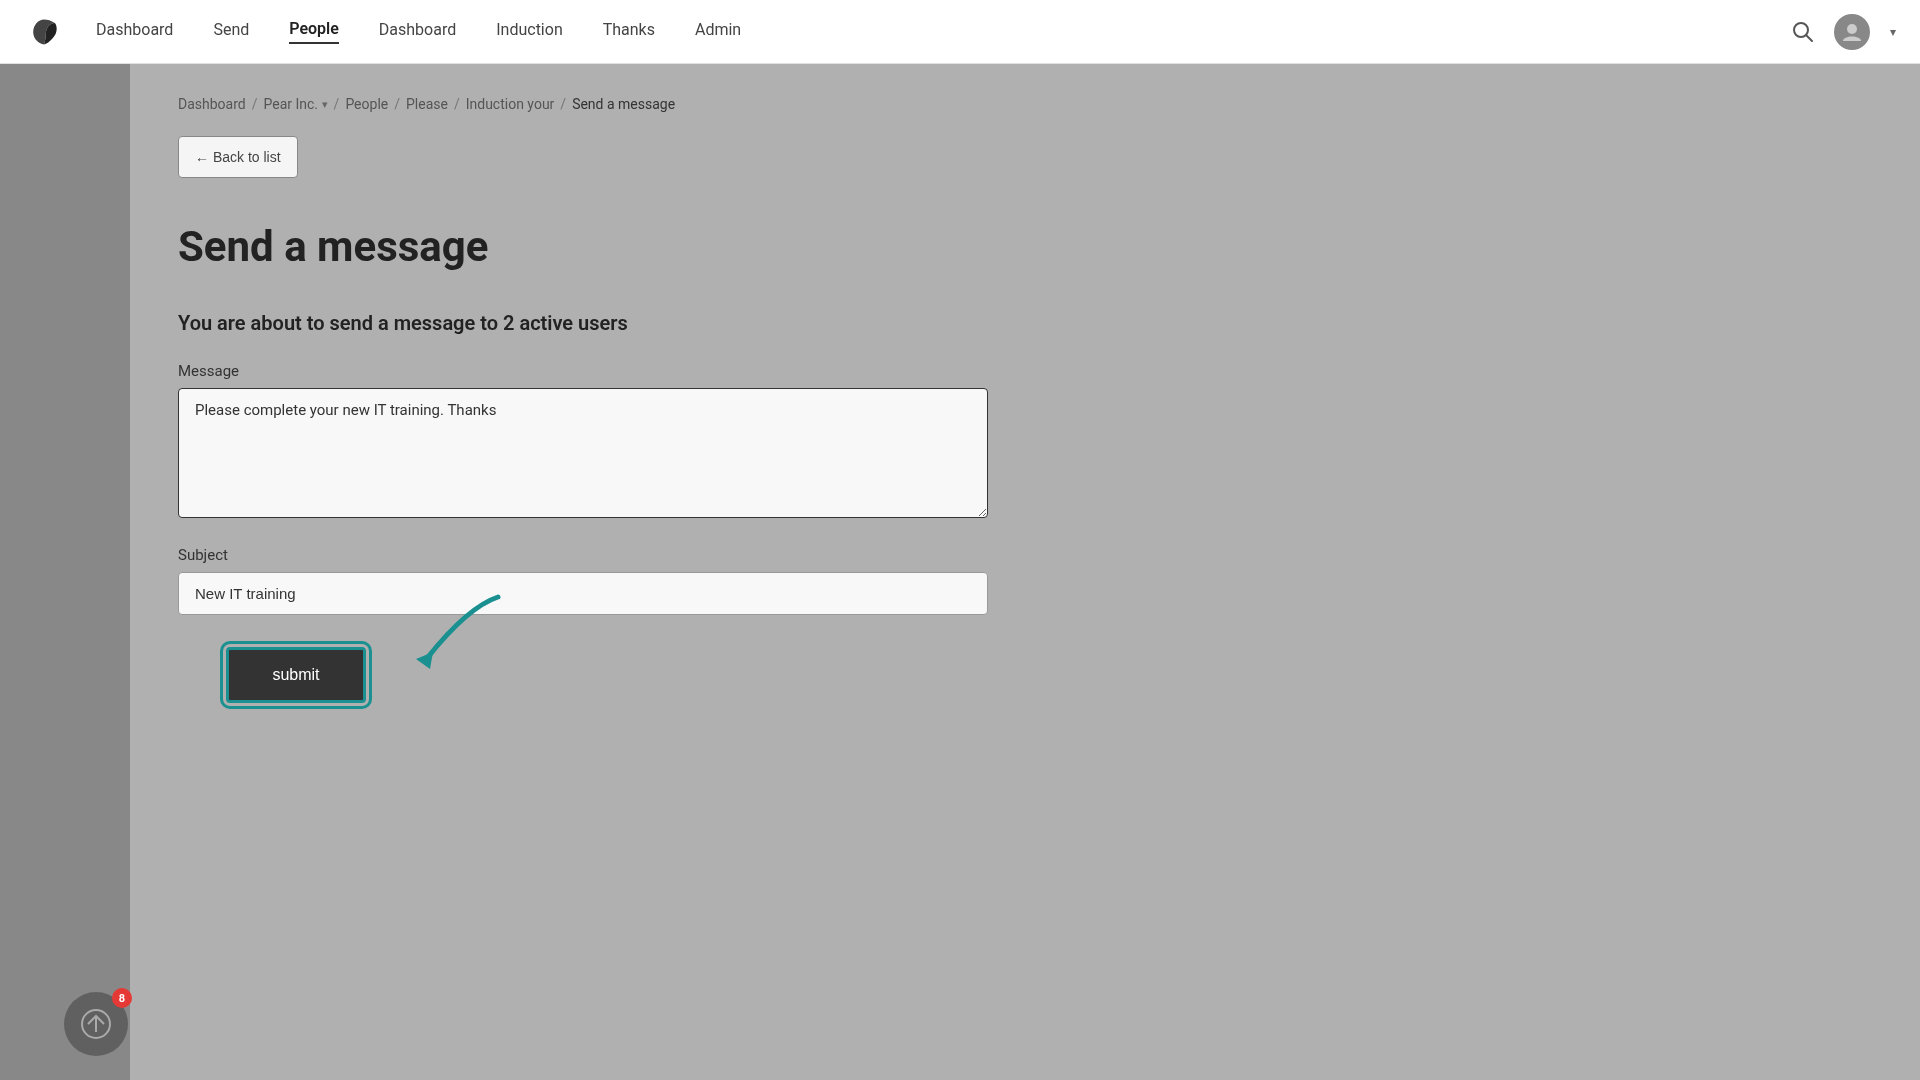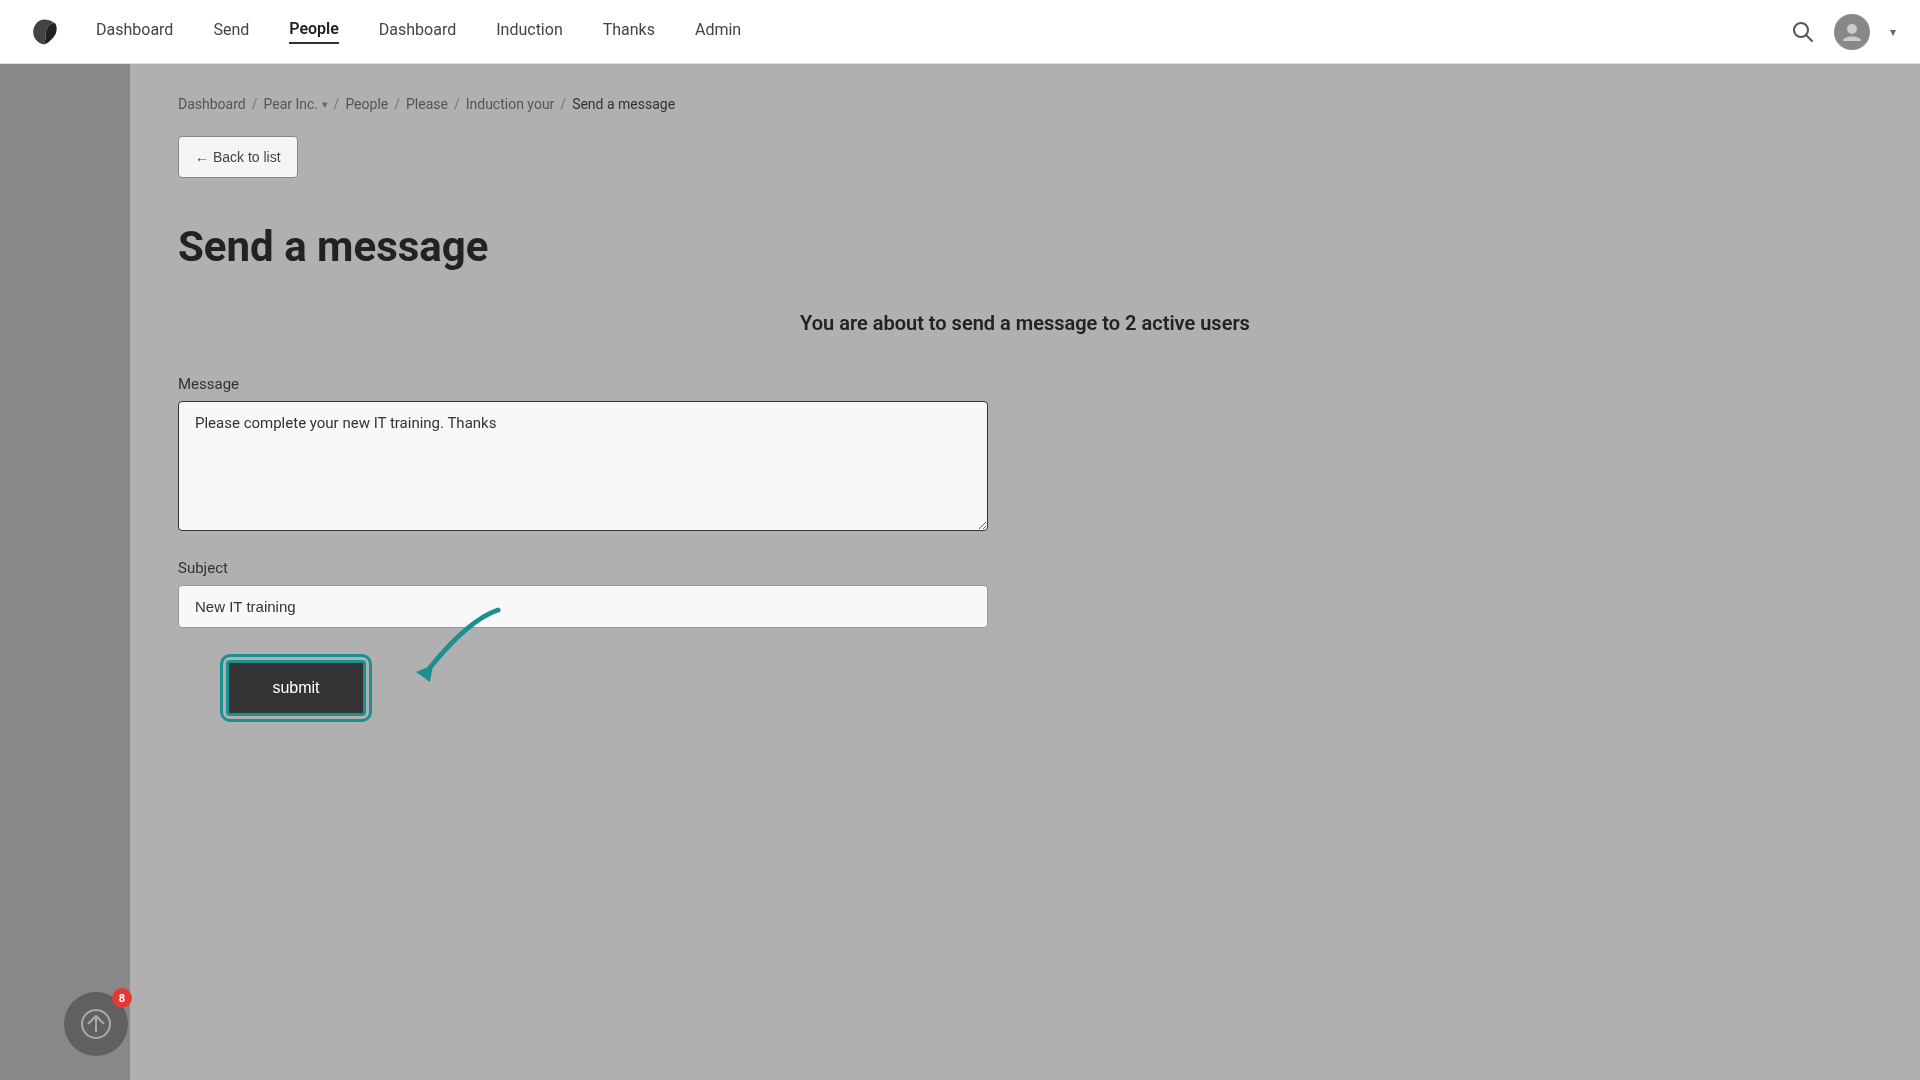--- a/index.html
+++ b/index.html
@@ -165,22 +165,21 @@
       font-weight: 700;
       color: #222;
       margin-bottom: 40px;
     }
 
     
     .subtitle {
       font-size: 20px;
       font-weight: 600;
       color: #222;
-      margin-bottom: 40px;
-      text-align: center;
+      margin-bottom: 27px;
     }
 
     
     .form-group {
       margin-bottom: 24px;
       max-width: 810px;
     }
 
     .form-label {
       display: block;

